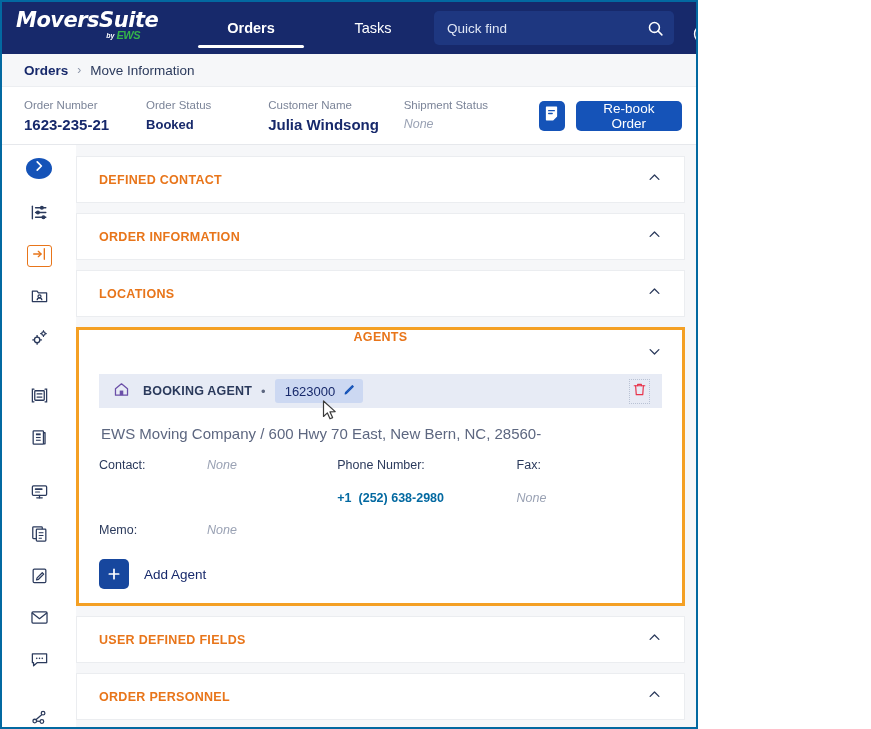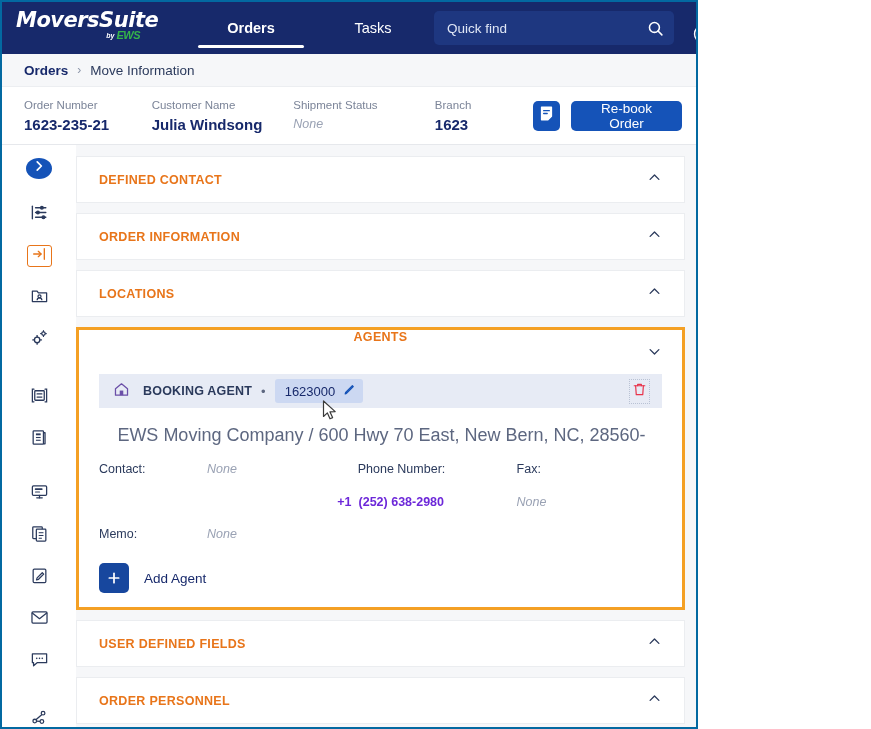--- a/index.html
+++ b/index.html
@@ -354,51 +354,50 @@
     color: #17296b;
   }
   .trash-btn {
     margin-left: auto;
     cursor: pointer;
     padding: 2px;
     border: 1px dotted #b9c2d4;
   }
 
   .agent-addr {
-    font-size: 18px;
+    font-size: 15px;
     color: #5d6780;
     padding: 17px 0 0 2px;
-    text-align: center;
   }
 
   .agent-grid {
     display: flex;
     padding-top: 16px;
   }
   .ag-col { display: flex; }
   .ag-c1 { width: 295px; }
-  .ag-c2 { width: 222px; text-align: right; }
+  .ag-c2 { width: 222px; }
   .ag-c3 { width: 180px; }
   .ag-lbl {
     font-size: 12.5px;
     color: #2b3a5c;
     width: 108px;
   }
   .ag-val-none {
     font-size: 12.5px;
     color: #9aa2b4;
     font-style: italic;
   }
   .agent-grid2 {
     display: flex;
     padding-top: 19px;
   }
   .ag-phone {
     font-size: 12.5px;
-    color: #6d28d9;
+    color: #0369a1;
     font-weight: bold;
   }
   .ag-phone .pp { margin-right: 7px; }
 
   .agent-grid3 {
     display: flex;
     padding-top: 18px;
   }
 
   .add-agent {
@@ -494,35 +493,35 @@
     <span class="bc-current">Move Information</span>
   </div>
 
   <div class="summary">
 
     <div class="sm-field sm-f1">
       <span class="sm-label">Order Number</span>
       <span class="sm-value">1623-235-21</span>
     </div>
 
+    <div class="sm-field sm-f2">
+      <span class="sm-label">Order Status</span>
+      <span class="sm-value sm-sm">Booked</span>
+    </div>
 
     <div class="sm-field sm-f3">
       <span class="sm-label">Customer Name</span>
       <span class="sm-value">Julia Windsong</span>
     </div>
 
     <div class="sm-field sm-f4">
       <span class="sm-label">Shipment Status</span>
       <span class="sm-value sm-none">None</span>
     </div>
 
-    <div class="sm-field sm-f5">
-      <span class="sm-label">Branch</span>
-      <span class="sm-value">1623</span>
-    </div>
 
     <div class="sm-actions">
       <div class="notes-btn">
         <span>
           <svg width="17" height="17" viewBox="0 0 24 24" fill="none" stroke="#ffffff" stroke-width="1.9" stroke-linecap="round" stroke-linejoin="round">
             <path d="M5 3.2 h14 v12.6 l-5 5 H5 Z" fill="#ffffff" stroke="#ffffff"></path>
             <line x1="8" y1="8" x2="16" y2="8" stroke="#1553b8"></line>
             <line x1="8" y1="12" x2="13" y2="12" stroke="#1553b8"></line>
           </svg>
         </span>

